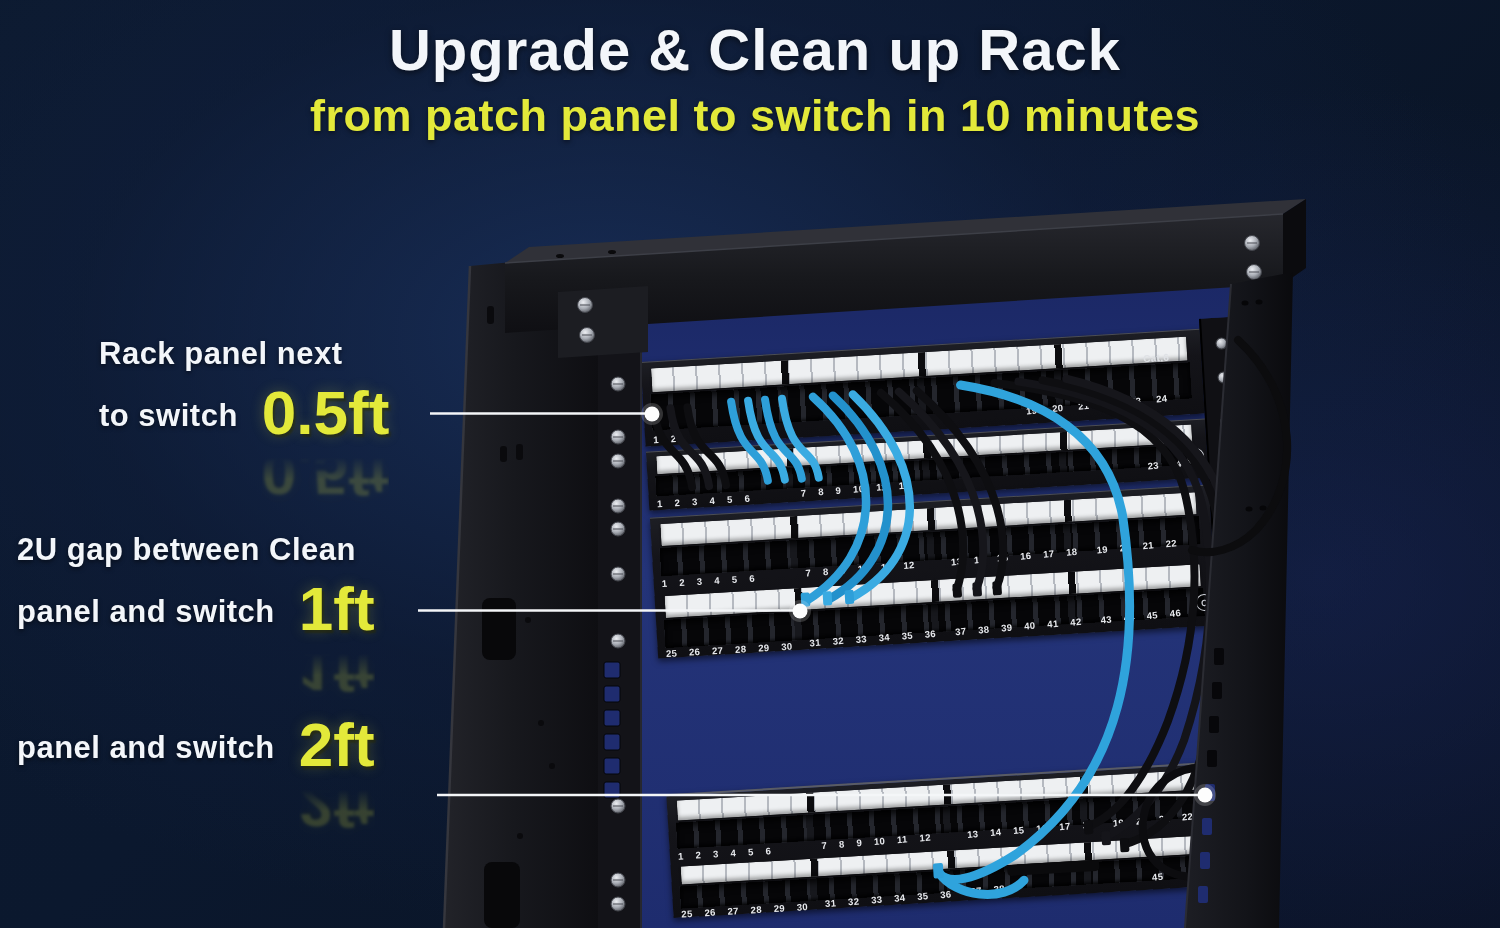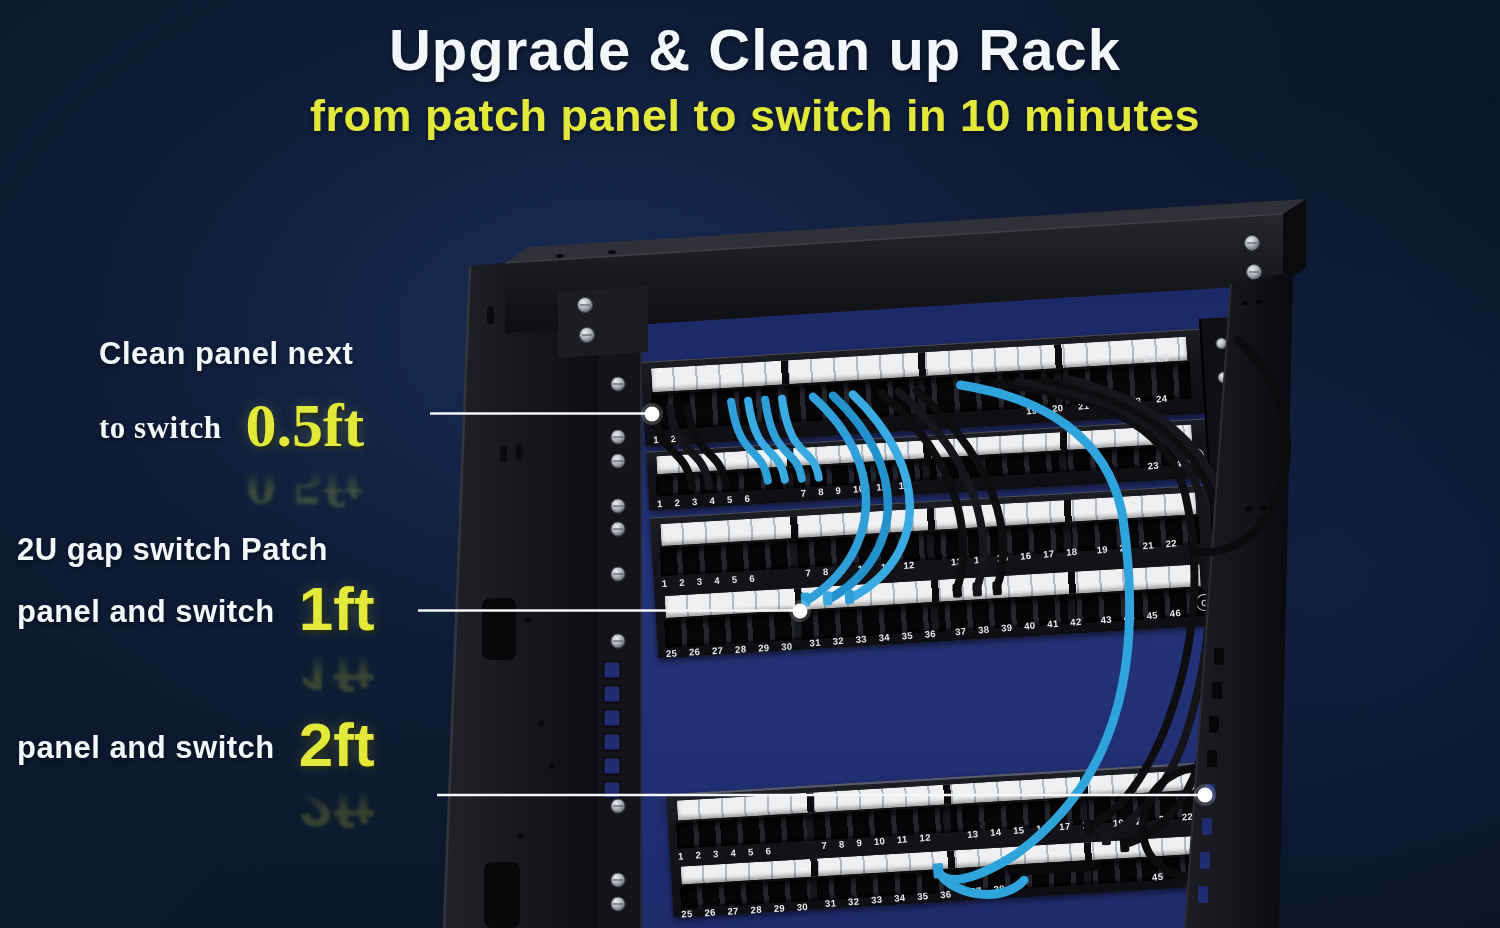--- a/index.html
+++ b/index.html
@@ -33,21 +33,21 @@
     color:var(--accent,#e3e93a);
     text-shadow:2px 3px 2px rgba(40,42,0,.55), 0 0 14px rgba(227,233,58,.25);
   }
   .reflect{
     position:absolute;left:0;top:60px;transform:scaleY(-1);opacity:.22;filter:blur(1.5px);
     -webkit-mask-image:linear-gradient(to bottom, rgba(0,0,0,.9) 40%, transparent 75%);
     mask-image:linear-gradient(to bottom, rgba(0,0,0,.9) 40%, transparent 75%);
     pointer-events:none;
   }
   #callout-1{left:94px;top:326px;}
-  #callout-1 .row{margin-top:12px;font-family:Liberation Serif, serif;}
+  #callout-1 .row{margin-top:0px;}
   #callout-2{left:12px;top:522px;}
   #callout-3{left:12px;top:714px;}
   
   #backdrop{
     position:absolute;left:628px;top:282px;width:640px;height:646px;
     background:linear-gradient(180deg,#1b2866 0%, #243479 45%, #1e2c6e 100%);
   }
   
   #panels{
     position:absolute;left:640px;top:352px;width:602px;height:600px;
@@ -352,32 +352,32 @@
       <circle cx="1205" cy="795" r="11" fill="#ffffff" opacity="0.18"></circle>
       <circle cx="1205" cy="795" r="7.5" fill="#fdfdfd"></circle>
     </g>
   </svg>
 
   <div class="txt-layer">
     <div class="title">Upgrade &amp; Clean up Rack</div>
     <div class="subtitle">from patch panel to switch in 10 minutes</div>
 
     <div class="callout" id="callout-1">
-      <div class="l">Clean panel next</div>
+      <div class="l">Rack panel next</div>
       <div class="row">
         <div class="l">to switch</div>
         <div class="valwrap">
           <span class="val">0.5ft</span>
           <span class="val reflect">0.5ft</span>
         </div>
       </div>
     </div>
 
     <div class="callout" id="callout-2">
-      <div class="l">2U gap switch Patch</div>
+      <div class="l">2U gap between Clean</div>
       <div class="row">
         <div class="l">panel and switch</div>
         <div class="valwrap">
           <span class="val">1ft</span>
           <span class="val reflect">1ft</span>
         </div>
       </div>
     </div>
 
     <div class="callout" id="callout-3">

